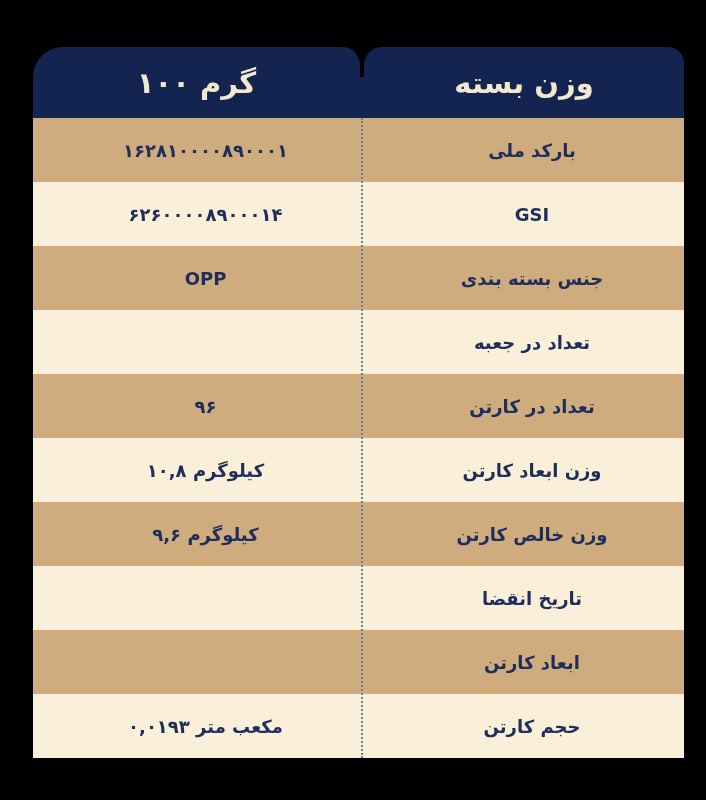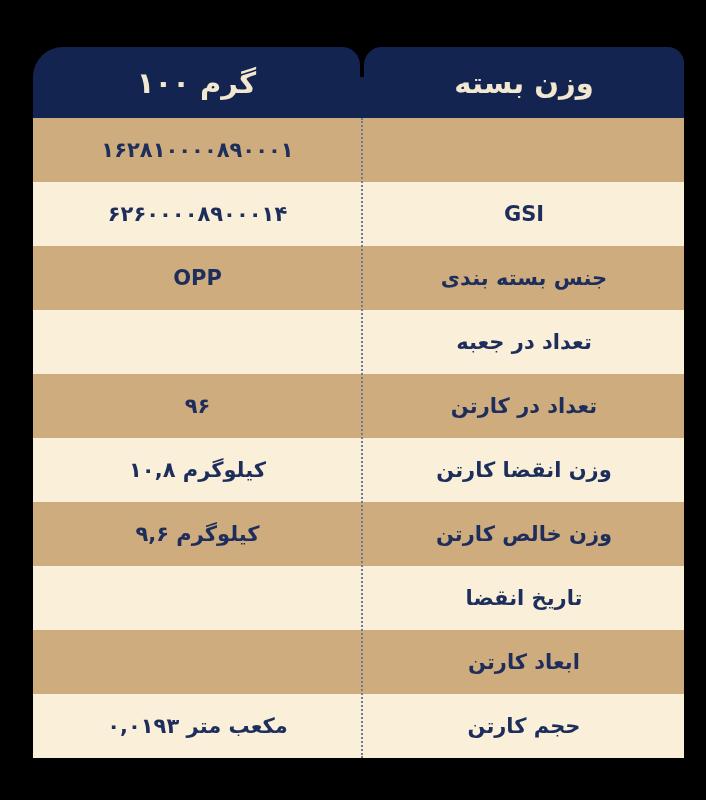--- a/index.html
+++ b/index.html
@@ -17,21 +17,21 @@
   .header-fill{position:absolute;left:0;top:30px;width:651px;height:41px;background:var(--navy);}
   .header-text{position:absolute;top:0;height:71px;display:flex;align-items:center;justify-content:center;
                color:var(--header-ink);font-size:29px;font-weight:700;}
   .header-text.values{left:0;width:327px;direction:ltr;}
   .header-text.labels{left:331px;width:320px;direction:rtl;}
   .rows{position:absolute;left:0;top:71px;width:651px;}
   .row{position:relative;width:651px;height:64px;}
   .row.tan{background:var(--tan);}
   .row.cream{background:var(--cream);}
   .cell{position:absolute;top:0;height:64px;display:flex;align-items:center;justify-content:center;
-        color:var(--ink);font-size:21px;font-weight:700;white-space:nowrap;}
+        color:var(--ink);font-size:18px;font-weight:700;white-space:nowrap;padding-left:8px;}
   .cell.value{left:0;width:329px;direction:ltr;}
   .cell.label{left:331px;width:320px;direction:rtl;}
   .divider{position:absolute;left:328px;top:71px;height:640px;width:0;
            border-left:2px dotted var(--divider);}
 </style>
 </head>
 <body>
 
 <div class="stage">
   <div class="card">
@@ -40,39 +40,40 @@
       <div class="tab tab-values"></div>
       <div class="tab tab-labels"></div>
       <div class="header-fill"></div>
       <div class="header-text values">۱۰۰ گرم</div>
       <div class="header-text labels">وزن بسته</div>
     </div>
 
     <div class="rows">
       <div class="row tan">
         <div class="cell value">۱۶۲۸۱۰۰۰۰۸۹۰۰۰۱</div>
+        <div class="cell label">بارکد ملی</div>
       </div>
       <div class="row cream">
         <div class="cell value">۶۲۶۰۰۰۰۸۹۰۰۰۱۴</div>
         <div class="cell label">GSI</div>
       </div>
       <div class="row tan">
         <div class="cell label">جنس بسته بندی</div>
         <div class="cell value">OPP</div>
       </div>
       <div class="row cream">
         <div class="cell label">تعداد در جعبه</div>
       </div>
       <div class="row tan">
         <div class="cell value">۹۶</div>
         <div class="cell label">تعداد در کارتن</div>
       </div>
       <div class="row cream">
         <div class="cell value">۱۰,۸ کیلوگرم</div>
-        <div class="cell label">وزن انقضا کارتن</div>
+        <div class="cell label">وزن ابعاد کارتن</div>
       </div>
       <div class="row tan">
         <div class="cell value">۹,۶ کیلوگرم</div>
         <div class="cell label">وزن خالص کارتن</div>
       </div>
       <div class="row cream">
         <div class="cell label">تاریخ انقضا</div>
       </div>
       <div class="row tan">
         <div class="cell label">ابعاد کارتن</div>

